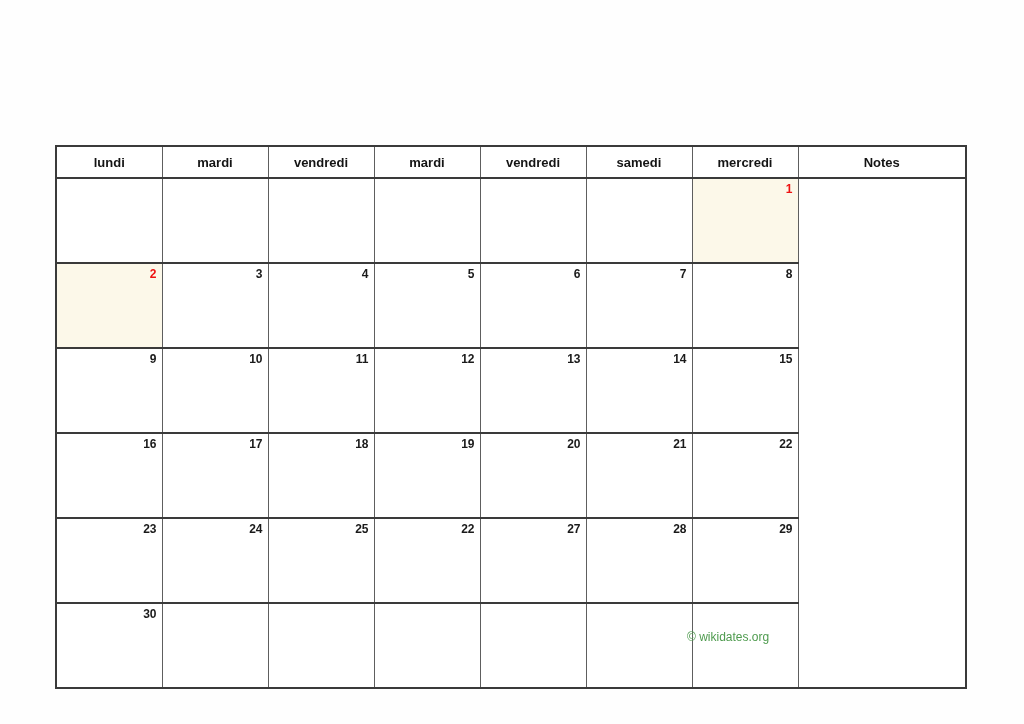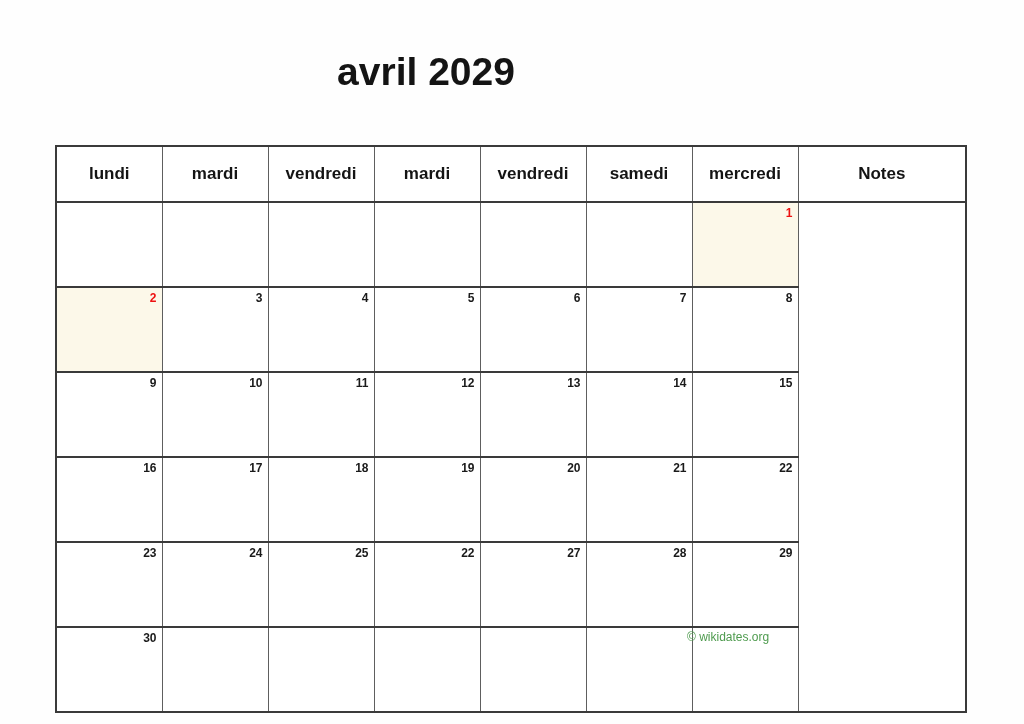--- a/index.html
+++ b/index.html
@@ -27,22 +27,22 @@
     top: 145px;
     left: 55px;
     border-collapse: collapse;
     table-layout: fixed;
     border: 2px solid #3a3a3a;
   }
   col.daycol  { width: 106px; }
   col.notecol { width: 168px; }
   th {
     height: 22px;
-    padding: 16px;
-    font-size: 17px;
+    padding: 4px;
+    font-size: 13px;
     font-weight: bold;
     color: #141414;
     text-align: center;
     border: 1px solid #5e5e5e;
     border-top: 2px solid #3a3a3a;
     border-bottom: 2px solid #3a3a3a;
     background: #ffffff;
   }
   td.day {
     height: 80px;
@@ -74,21 +74,20 @@
     font-weight: normal;
     color: #4e9b4e;
     white-space: nowrap;
   }
 </style>
 </head>
 <body>
 
 <div class="page">
 
-  <h1 class="title">avril 2029</h1>
 
   <table class="cal">
     <colgroup>
       <col class="daycol">
         <col class="daycol">
         <col class="daycol">
         <col class="daycol">
       <col class="daycol">
         <col class="daycol">
         <col class="daycol">

